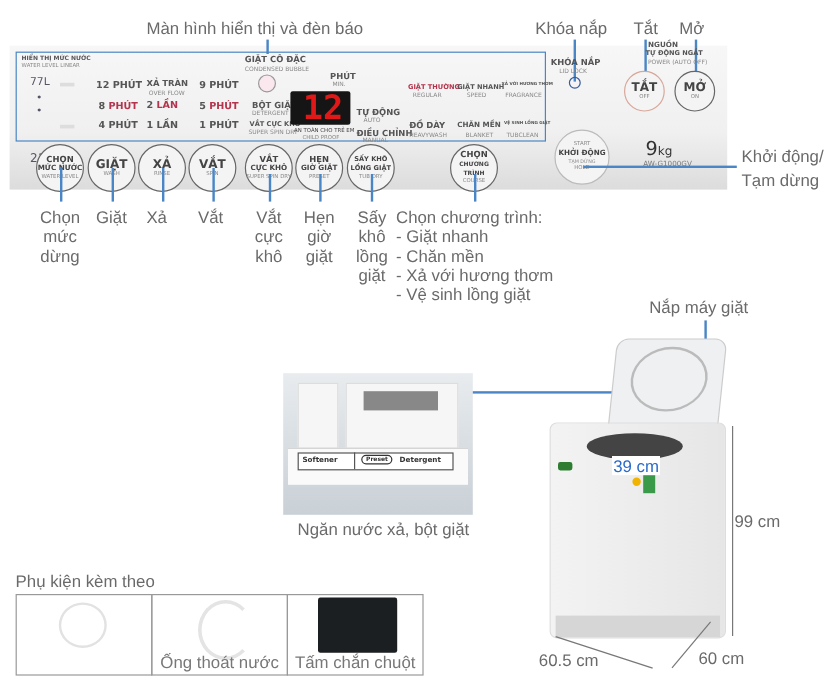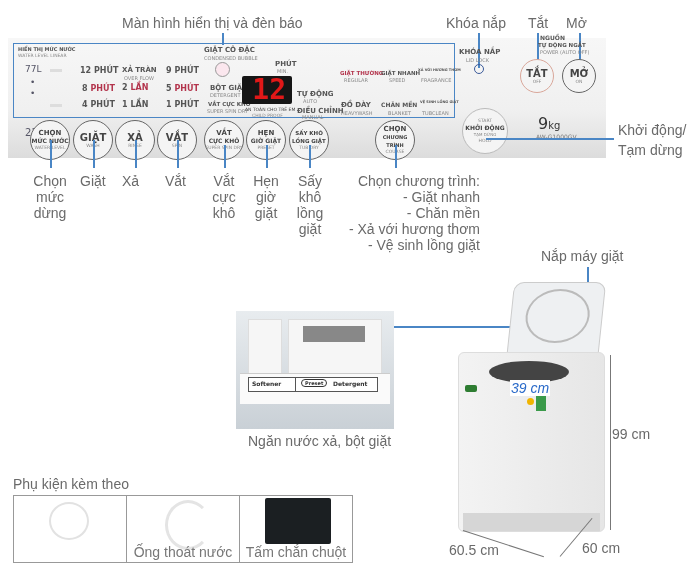--- a/index.html
+++ b/index.html
@@ -186,21 +186,21 @@
     <div>Hẹn</div>
     <div>giờ</div>
     <div>giặt</div>
   </div>
 <div class="abs callout" style="left:294px;top:173px;text-align:center;width:32px;">
     <div>Sấy</div>
     <div>khô</div>
     <div>lồng</div>
     <div>giặt</div>
   </div>
-<div class="abs callout" style="left:330px;top:173px;width:150px;text-align:right;">
+<div class="abs callout" style="left:330px;top:173px;width:150px;text-align:left;">
   <div>Chọn chương trình:</div>
   <div>- Giặt nhanh</div>
   <div>- Chăn mền</div>
   <div>- Xả với hương thơm</div>
   <div>- Vệ sinh lồng giặt</div>
 </div>
 
 <div class="abs" style="left:236px;top:311px;width:158px;height:118px;background:linear-gradient(#e8ecef,#c9d0d6);">
   <div class="abs" style="left:12px;top:8px;width:32px;height:60px;background:#f6f6f6;border:1px solid #ddd;"></div>
   <div class="abs" style="left:52px;top:8px;width:92px;height:60px;background:#f6f6f6;border:1px solid #ddd;">
@@ -223,21 +223,21 @@
 <div class="abs" style="left:510px;top:282px;width:90px;height:78px;background:#eef0f2;border:1px solid #ccc;border-radius:10px 10px 0 0;transform:skewX(-6deg);">
   <div class="abs" style="left:14px;top:6px;width:60px;height:50px;border-radius:50%;border:2px solid #bbb;"></div>
 </div>
 <div class="abs" style="left:458px;top:352px;width:145px;height:178px;background:linear-gradient(90deg,#f3f3f3,#e6e6e6);border:1px solid #ddd;border-radius:6px;">
   <div class="abs" style="left:30px;top:8px;width:80px;height:22px;border-radius:50%;background:#444;"></div>
   <div class="abs" style="left:6px;top:32px;width:12px;height:7px;background:#2e7d32;border-radius:2px;"></div>
   <div class="abs" style="left:68px;top:45px;width:7px;height:7px;border-radius:50%;background:#f0b400;"></div>
   <div class="abs" style="left:77px;top:42px;width:10px;height:16px;background:#3a9a4a;"></div>
   <div class="abs" style="left:4px;top:160px;width:137px;height:18px;background:#d6d6d6;"></div>
 </div>
-<div class="abs" style="left:510px;top:380px;font-family:'Liberation Sans',sans-serif;font-size:14px;color:#2a6ac9;background:#fff;padding:0 1px;font-style:italic;">39 cm</div>
+<div class="abs" style="left:510px;top:380px;font-family:'Liberation Sans',sans-serif;font-size:14px;color:#2a6ac9;background:#fff;padding:0 1px;">39 cm</div>
 <div class="vline" style="left:610px;top:355px;height:175px;background:#777;width:1px;"></div>
 <div class="abs callout" style="left:612px;top:426px;">99 cm</div>
 <div class="abs" style="left:463px;top:530px;width:85px;height:1px;background:#777;transform:rotate(18deg);transform-origin:left;"></div>
 <div class="abs callout" style="left:449px;top:514px;margin-top:28px;">60.5 cm</div>
 <div class="abs" style="left:560px;top:556px;width:50px;height:1px;background:#777;transform:rotate(-50deg);transform-origin:left;"></div>
 <div class="abs callout" style="left:582px;top:540px;">60 cm</div>
 
 <div class="abs callout" style="left:13px;top:476px;">Phụ kiện kèm theo</div>
 <div class="acc-cell" style="left:13px;width:114px;">
   <div class="abs" style="left:35px;top:6px;width:36px;height:34px;border-radius:50%;border:2px solid #e2e2e2;"></div>

